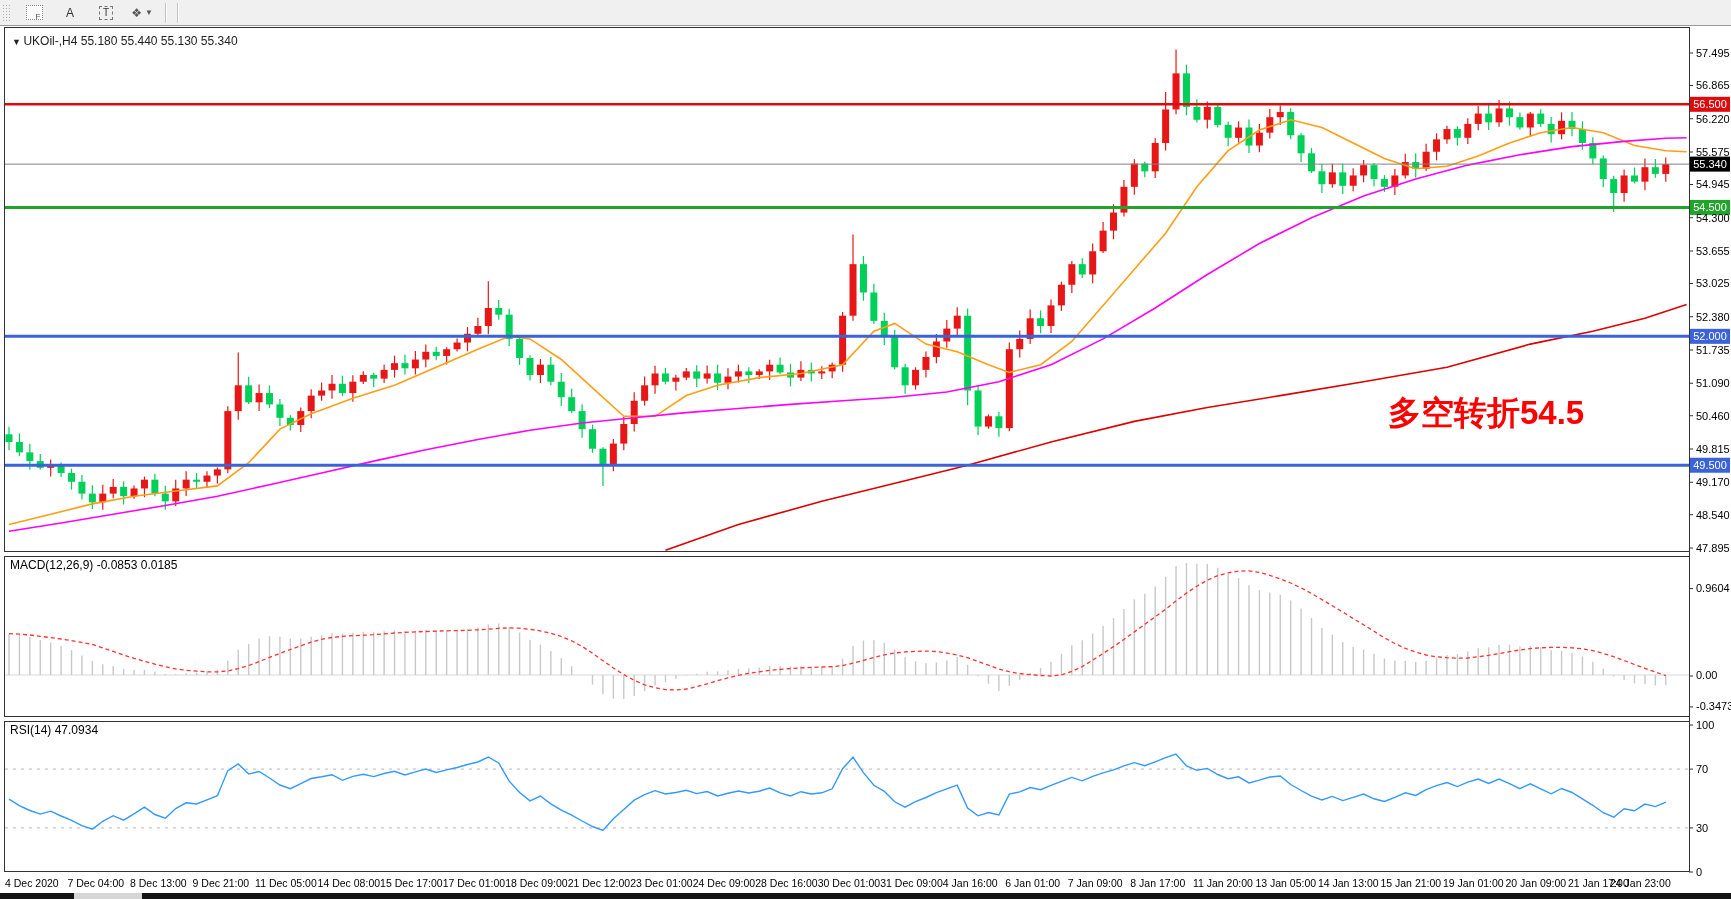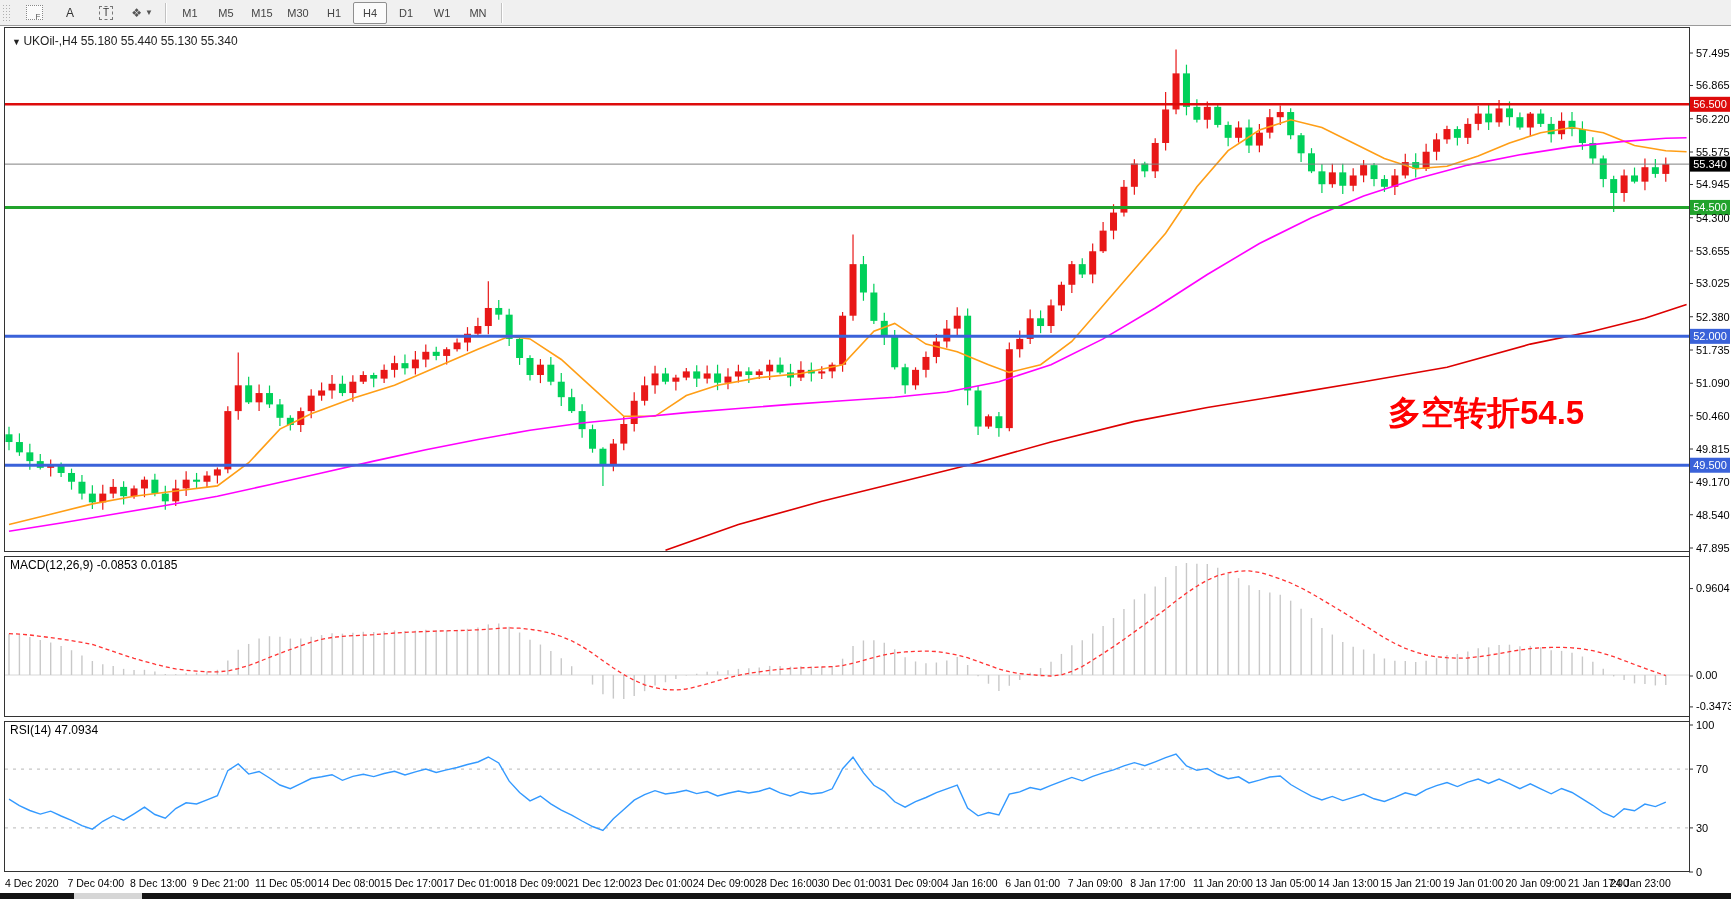--- a/index.html
+++ b/index.html
@@ -36,31 +36,20 @@
       <span class="icon-a">A</span>
     </div>
     <div class="tbtn">
       <span class="icon-t">T</span>
     </div>
     <div class="tbtn">
       <span class="icon-cross">❖</span>
       <span class="caret">▼</span>
     </div>
     <div class="tsep"></div>
-    <div id="tf-buttons" style="display:flex;">
-        <div class="tbtn">M1</div>
-        <div class="tbtn">M5</div>
-        <div class="tbtn">M15</div>
-        <div class="tbtn">M30</div>
-        <div class="tbtn">H1</div>
-        <div class="tbtn active">H4</div>
-        <div class="tbtn">D1</div>
-        <div class="tbtn">W1</div>
-        <div class="tbtn">MN</div>
-      </div>
     <div class="tsep"></div>
   </div>
 
   <svg id="chart-svg" width="1731" height="873" viewBox="0 26 1731 873" style="position:absolute;left:0;top:26px;">
       <rect x="0" y="26" width="1731" height="873" fill="#ffffff"></rect>
       <rect x="4.5" y="27.5" width="1685" height="524" fill="#fff" stroke="#333" stroke-width="1"></rect>
       <rect x="4.5" y="556.5" width="1685" height="160" fill="#fff" stroke="#333" stroke-width="1"></rect>
       <rect x="4.5" y="721.5" width="1685" height="150" fill="#fff" stroke="#333" stroke-width="1"></rect>
       <line x1="1689.5" y1="27" x2="1689.5" y2="872" stroke="#333"></line>
       <g>

